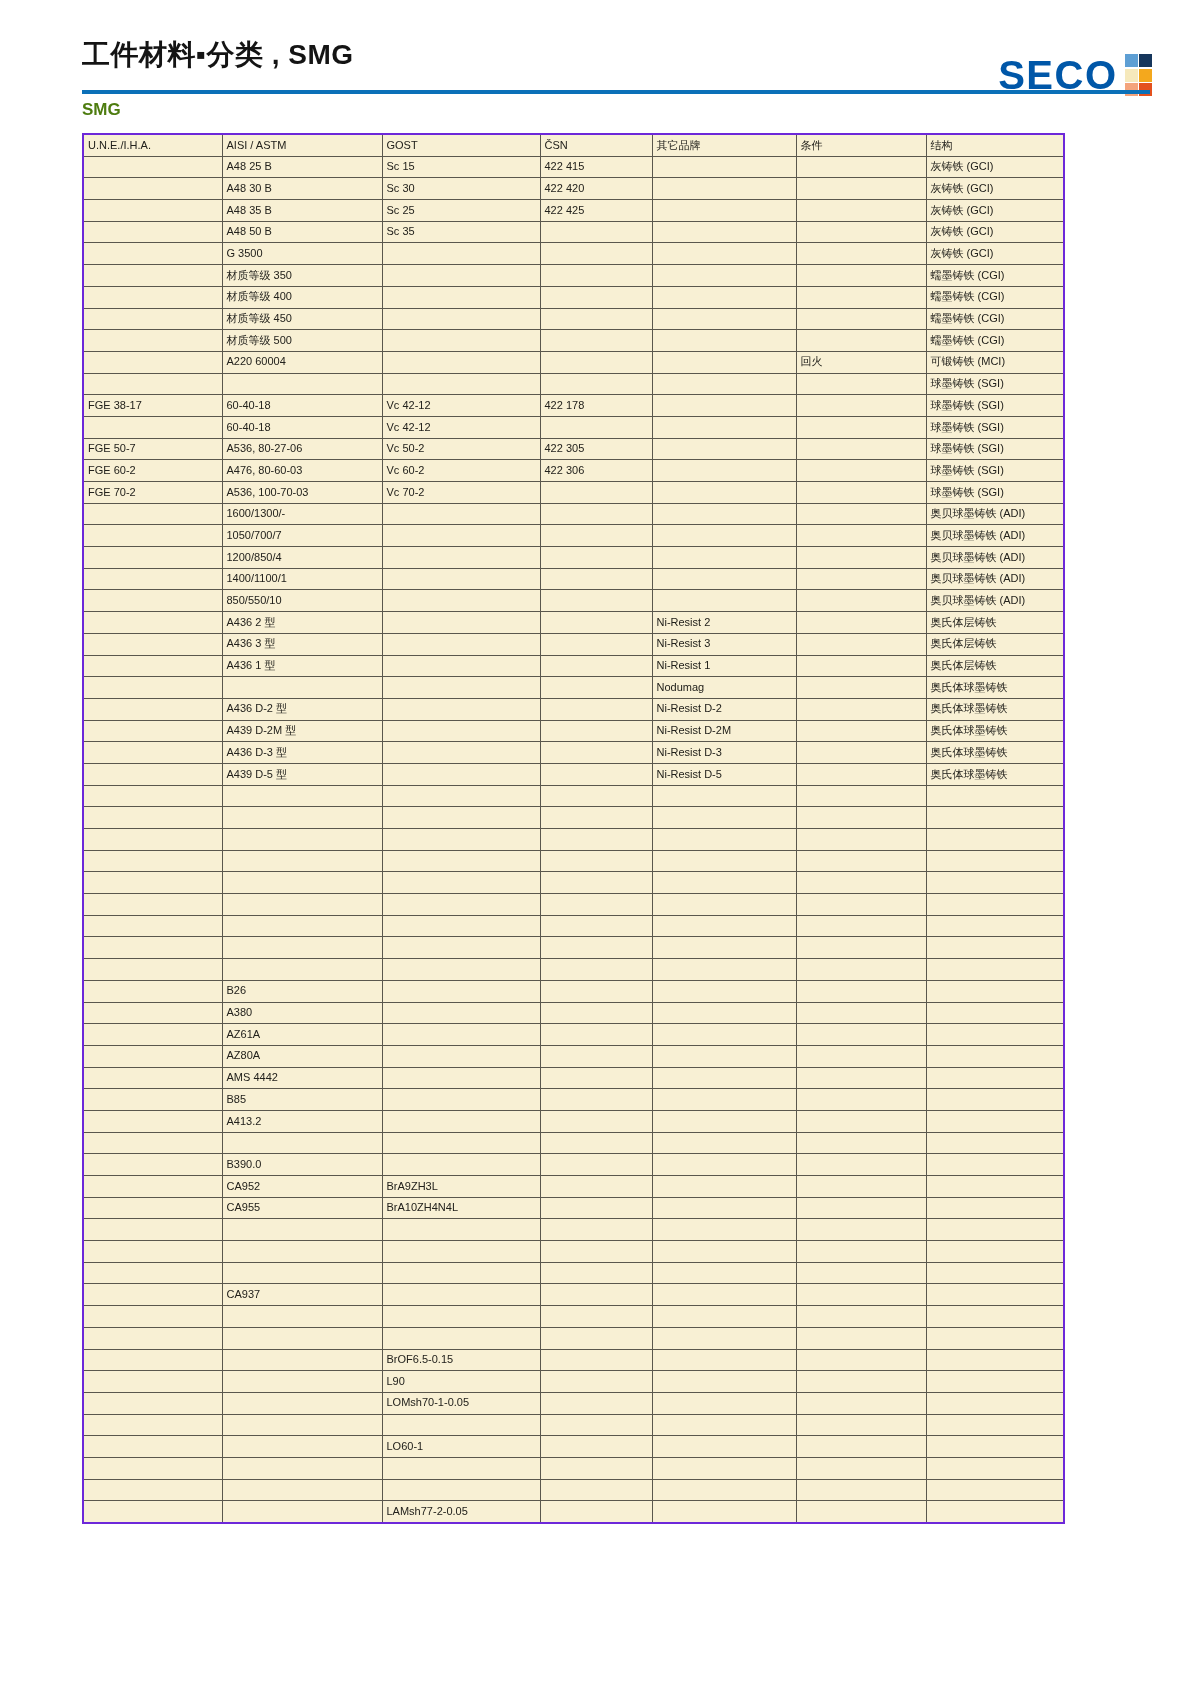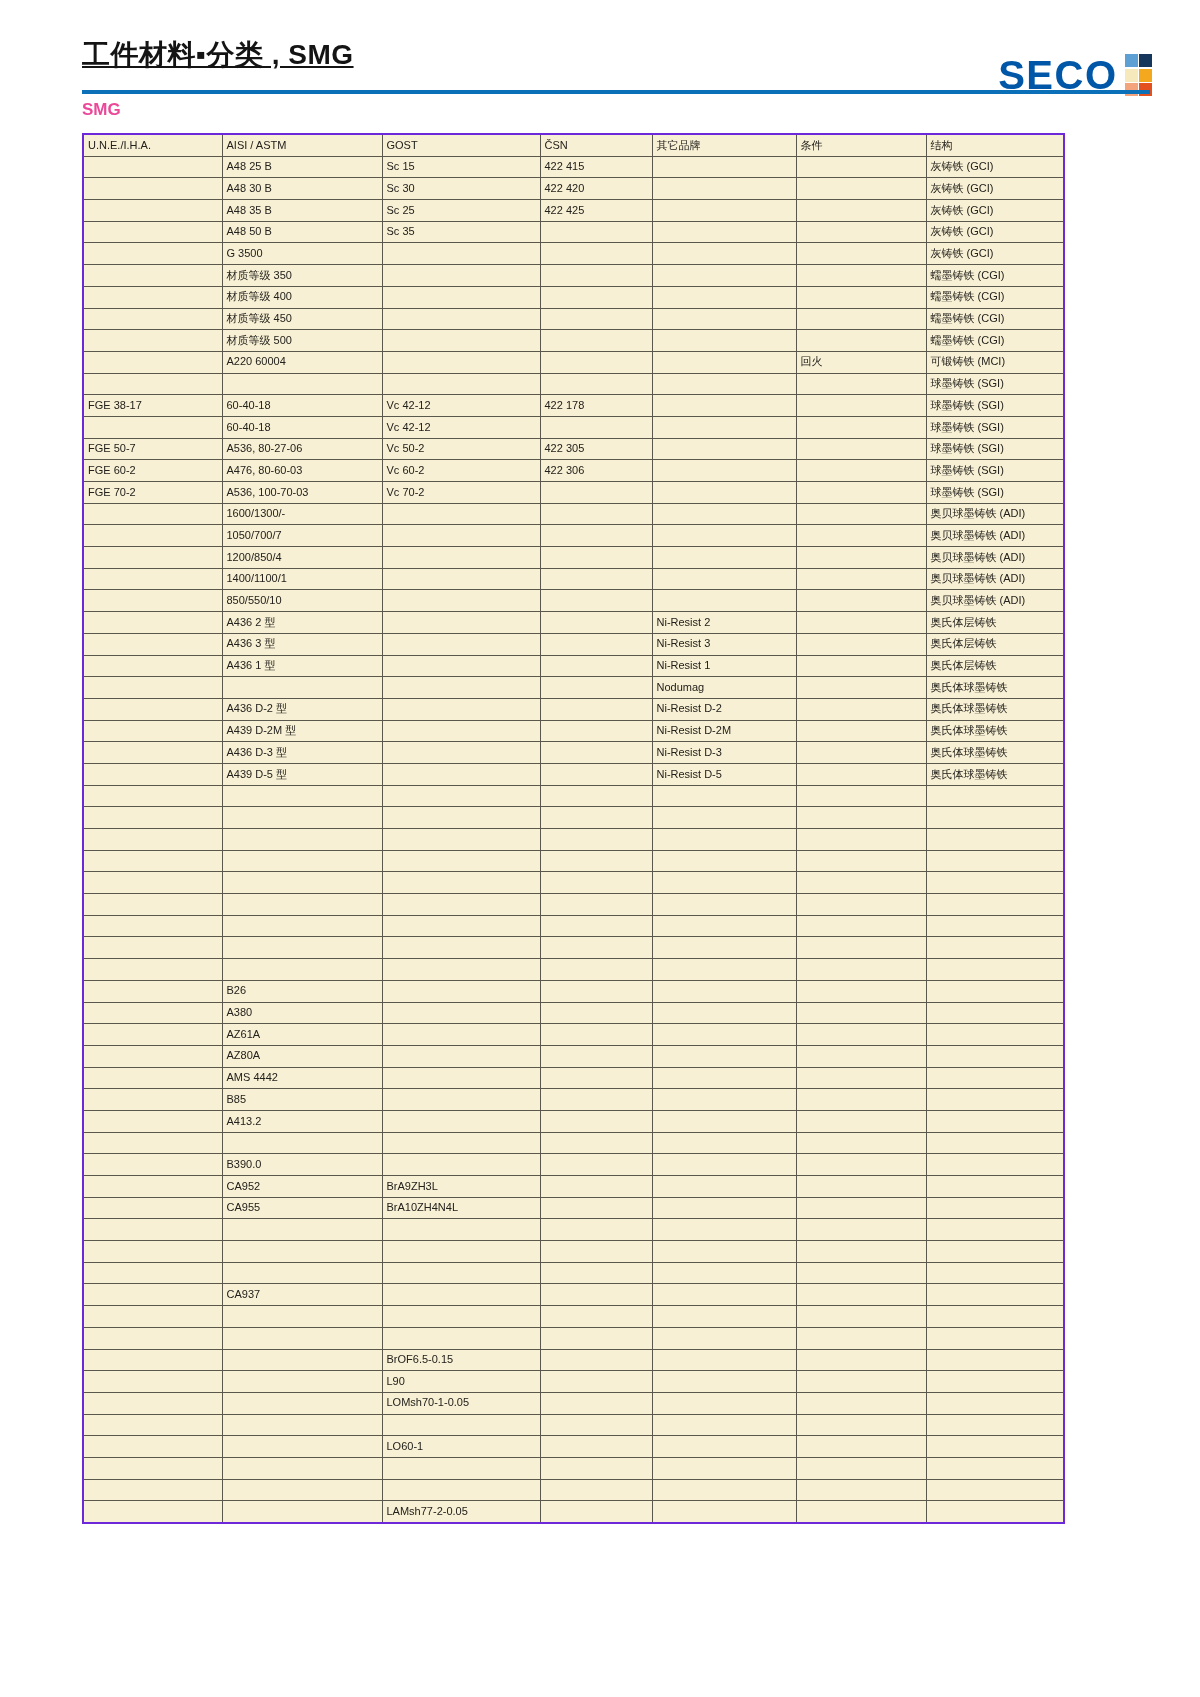--- a/index.html
+++ b/index.html
@@ -5,41 +5,40 @@
   html,body { margin:0; padding:0; }
   body {
     width:1200px; height:1697px; position:relative; background:#ffffff;
     font-family:"Liberation Sans","DejaVu Sans",sans-serif;
     color:#1d1c18;
   }
   .page-title {
     position:absolute; left:82px; top:36px;
     font-size:28px; font-weight:bold; color:#141414; letter-spacing:0.5px;
     white-space:nowrap;
-    text-decoration:underline;
   }
   .logo {
     position:absolute; top:54px; right:48px;
     display:flex; align-items:center; gap:7px;
   }
   .logo-text {
     font-size:40px; font-weight:800; line-height:0.95;
     color:#0057A8; letter-spacing:1.5px;
   }
   .mosaic {
     display:grid; grid-template-columns:13px 13px; grid-auto-rows:13px; gap:1.5px;
   }
   .mosaic span { display:block; width:13px; height:13px; }
   .header-rule {
     position:absolute; left:82px; top:90px; width:1068px; height:4px;
     background:#0B70B8;
   }
   .section-label {
     position:absolute; left:82px; top:100px;
-    font-size:17px; font-weight:bold; color:#ec4899;
+    font-size:17px; font-weight:bold; color:#4d7c0f;
   }
   table.materials {
     position:absolute; left:82px; top:133px;
     border-collapse:collapse; table-layout:fixed;
     border:2px solid #6d28d9;
   }
   table.materials th, table.materials td {
     border:1px solid #5A574D;
     background:#F8F0D4;
     height:20.7px;

